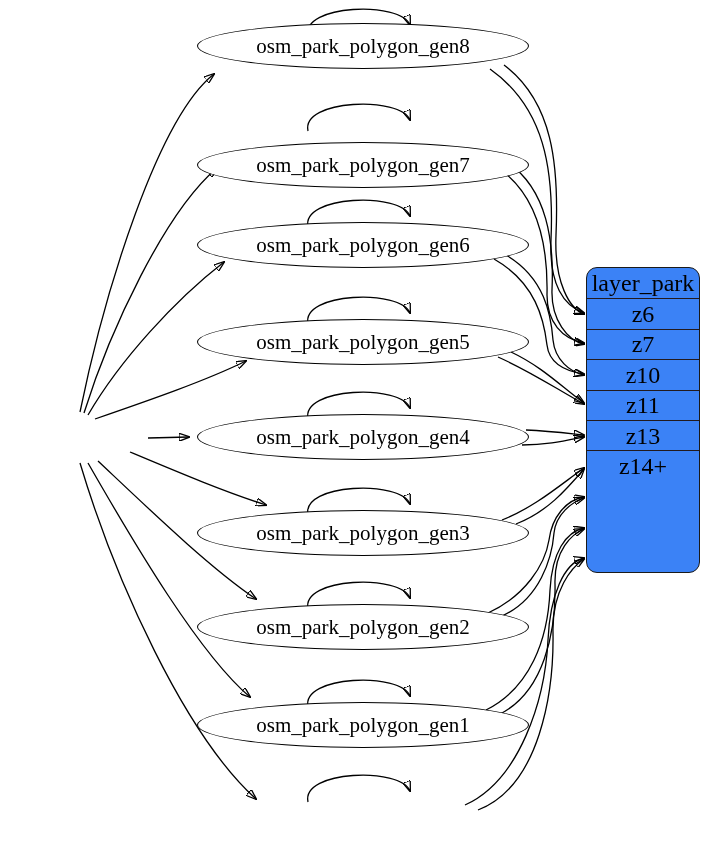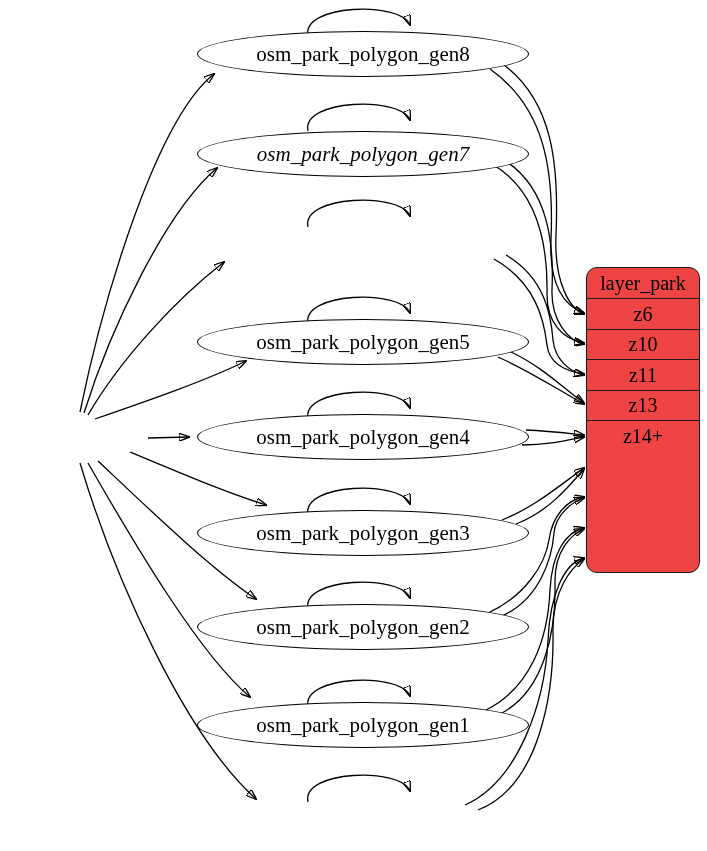--- a/index.html
+++ b/index.html
@@ -10,27 +10,27 @@
   #edges{position:absolute;left:0;top:0;width:707px;height:851px;}
   #edges path{fill:none;stroke:#000000;stroke-width:1.3px;}
   .node{
     position:absolute;display:flex;align-items:center;justify-content:center;
     background:#ffffff;border:1.4px solid #000000;border-radius:50%;
     font-size:21px;line-height:1;white-space:nowrap;box-sizing:border-box;
   }
   .node-imposm{left:8px;top:414px;width:140px;height:48px;}
   .node-gen{left:197px;width:332px;height:46px;}
   .node-base{left:233px;top:797px;width:260px;height:46px;}
-  .g8{top:31px;} .g7{top:131px;font-style:italic;} .g6{top:222px;} .g5{top:319px;text-align:center;}
+  .g8{top:23px;} .g7{top:142px;} .g6{top:222px;} .g5{top:319px;text-align:center;}
   .g4{top:414px;} .g3{top:510px;} .g2{top:604px;} .g1{top:702px;}
   .record{
     position:absolute;left:586px;top:267px;width:114px;height:306px;
-    background:#ef4444;border:1.6px solid #1a1a1a;border-radius:11px;
+    background:#3b82f6;border:1.6px solid #1a1a1a;border-radius:11px;
     display:grid;grid-template-rows:repeat(10,1fr);box-sizing:border-box;
-    font-size:20px;
+    font-size:24px;
   }
   .record .cell{
     display:flex;align-items:center;justify-content:center;
     border-top:1.4px solid #231a1d;line-height:1;
   }
   .record .cell:first-child{border-top:none;}
 </style>
 </head>
 <body>
 
@@ -93,28 +93,30 @@
       <path d="M 500 714 C 544 692 556 632 555 584 C 554 550 572 534 584 529" marker-end="url(#arrow)"></path>
 
       <path d="M 465 805 C 520 780 545 700 548 640 C 550 595 564 563 584 558" marker-end="url(#arrow)"></path>
       <path d="M 478 810 C 540 786 554 692 553 632 C 552 590 572 567 584 559" marker-end="url(#arrow)"></path>
     </g>
   </svg>
 
 
   <div class="node node-gen g8">osm_park_polygon_gen8</div>
   <div class="node node-gen g7">osm_park_polygon_gen7</div>
+  <div class="node node-gen g6">osm_park_polygon_gen6</div>
   <div class="node node-gen g5">osm_park_polygon_gen5</div>
   <div class="node node-gen g4">osm_park_polygon_gen4</div>
   <div class="node node-gen g3">osm_park_polygon_gen3</div>
   <div class="node node-gen g2">osm_park_polygon_gen2</div>
   <div class="node node-gen g1">osm_park_polygon_gen1</div>
 
   <div class="record">
     <div class="cell">layer_park</div>
     <div class="cell">z6</div>
+    <div class="cell">z7</div>
     <div class="cell">z10</div>
     <div class="cell">z11</div>
     <div class="cell">z13</div>
     <div class="cell">z14+</div>
   </div>
 
 </div>
 
 </body></html>

